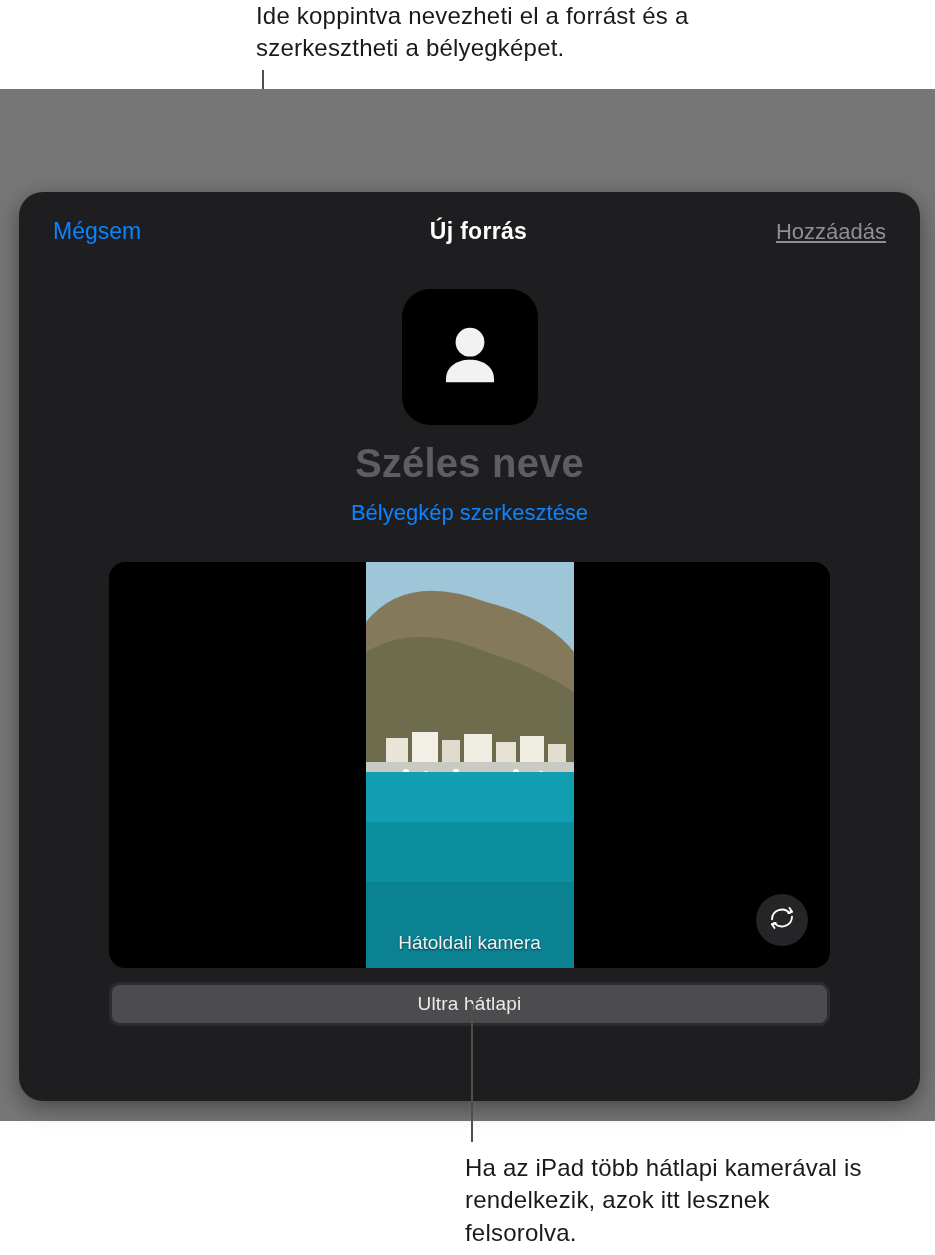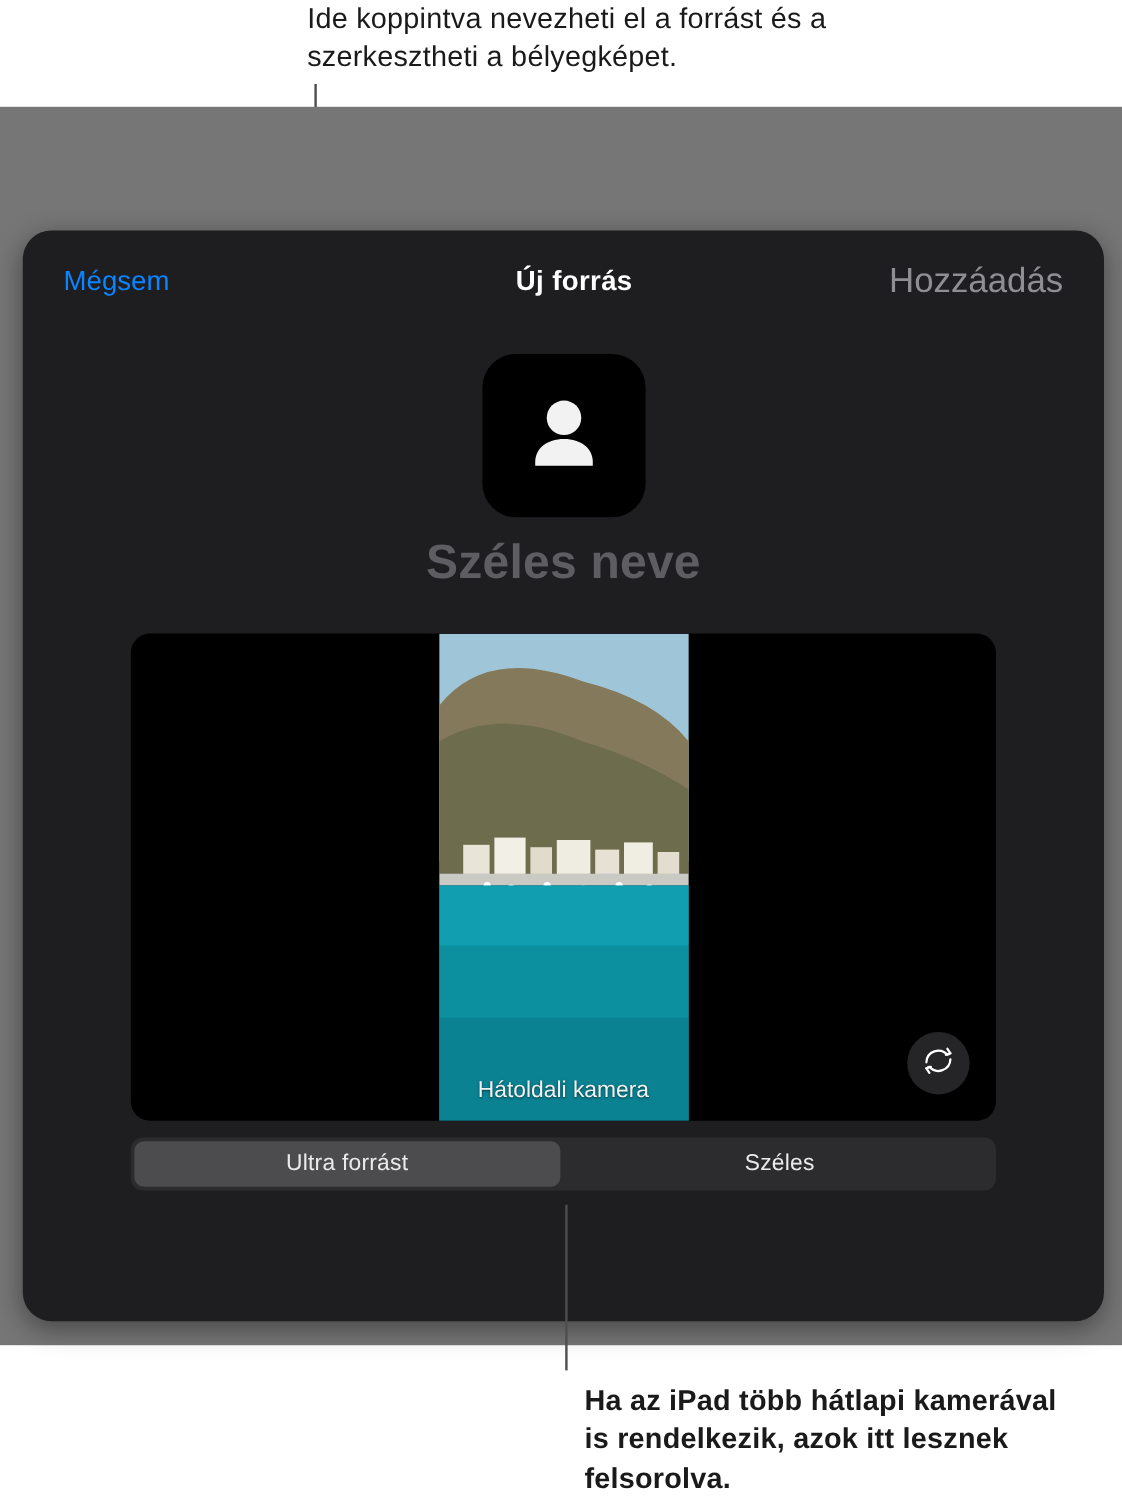--- a/index.html
+++ b/index.html
@@ -16,21 +16,21 @@
     --callout:#1a1a1a;
     --callout-line:#4e4e4e;
     --font: -apple-system,"SF Pro Text","Helvetica Neue",Arial,sans-serif;
   }
   html,body{margin:0;padding:0;background:#fff;font-family:var(--font);}
   .stage{position:relative;width:816px;height:1255px;}
 
   
   .callout-text{position:absolute;color:var(--callout);font-size:24px;line-height:1.35;font-weight:400;letter-spacing:.2px;}
   .callout-top{left:256px;top:0;width:500px;}
-  .callout-bottom{left:487px;top:1152px;width:420px;font-weight:bold;}
+  .callout-bottom{left:465px;top:1152px;width:420px;}
 
   
   .line{position:absolute;background:var(--callout-line);}
   .line-top-v{left:262px;top:70px;width:2px;height:406px;}
   .line-top-h1{left:262px;top:384px;width:40px;height:2px;}
   .line-top-h2{left:262px;top:474px;width:40px;height:2px;}
   .line-bot-v{left:471px;top:1004px;width:2px;height:138px;}
 
   
   .outer{position:absolute;left:0;top:89px;width:935px;height:1032px;background:var(--bg-outer);}
@@ -38,21 +38,21 @@
   
   .panel{position:absolute;left:19px;right:15px;top:103px;bottom:20px;
          background:var(--bg-panel);border-radius:24px;box-shadow:0 6px 22px rgba(0,0,0,.4);}
 
   
   .hdr{display:flex;align-items:center;justify-content:space-between;
        padding:26px 34px 0 34px;}
   .hdr .title{position:absolute;left:0;right:0;text-align:center;
               color:#fff;font-size:23px;font-weight:600;letter-spacing:.3px;padding-left:18px;}
   .hdr-left{color:var(--accent);font-size:23px;font-weight:400;z-index:2;}
-  .hdr-right{color:var(--text-dim);font-size:29px;font-weight:400;z-index:2;}
+  .hdr-right{color:var(--text-dim);font-size:22px;font-weight:400;z-index:2;text-decoration:underline;}
 
   
   .thumb{width:136px;height:136px;border-radius:28px;background:var(--thumb-bg);
          margin:44px auto 0 auto;display:flex;align-items:center;justify-content:center;}
   .thumb svg{width:80px;height:80px;fill:#f2f2f2;}
 
   
   .srcname{display:block;margin:16px auto 0 auto;text-align:center;
            color:var(--placeholder);font-size:40px;font-weight:700;letter-spacing:.2px;}
   .editthumb{display:block;margin:14px auto 0 auto;text-align:center;
@@ -101,20 +101,21 @@
         <span>
           <svg viewBox="0 0 100 100">
             <circle cx="50" cy="34" r="18"></circle>
             <path d="M50 56c-18 0-30 10-30 24v4h60v-4c0-14-12-24-30-24z"></path>
           </svg>
         </span>
       </div>
 
       <span class="srcname" placeholder="Forrás neve">Széles neve</span>
 
+      <span class="editthumb">Bélyegkép szerkesztése</span>
 
       <div class="preview">
         <div class="preview-img">
 
           <svg viewBox="0 0 208 406" preserveAspectRatio="xMidYMid slice">
 
             <rect width="208" height="190" fill="#9fc6d8"></rect>
 
             <path d="M0 60 Q40 10 120 40 Q180 55 208 90 L208 200 L0 200 Z" fill="#85795c"></path>
             <path d="M0 90 Q50 60 120 90 Q170 105 208 130 L208 200 L0 200 Z" fill="#6d6c4d"></path>
@@ -150,22 +151,21 @@
               <path d="M8 26a16 16 0 0 1 28-10l4-2"></path>
               <path d="M40 22a16 16 0 0 1-28 10l-4 2"></path>
               <polyline points="36,8 40,14 34,16"></polyline>
               <polyline points="12,40 8,34 14,32"></polyline>
             </svg>
           </span>
         </div>
       </div>
 
       <div class="seg">
-        <div class="opt sel">Ultra forrást</div>
-        <div class="opt">Széles</div>
+        <div class="opt sel">Ultra hátlapi</div>
       </div>
 
     </div>
   </div>
 
   <div class="line line-bot-v"></div>
   <div class="callout-text callout-bottom">Ha az iPad több hátlapi kamerával is rendelkezik, azok itt lesznek felsorolva.</div>
 
 </div>
 

